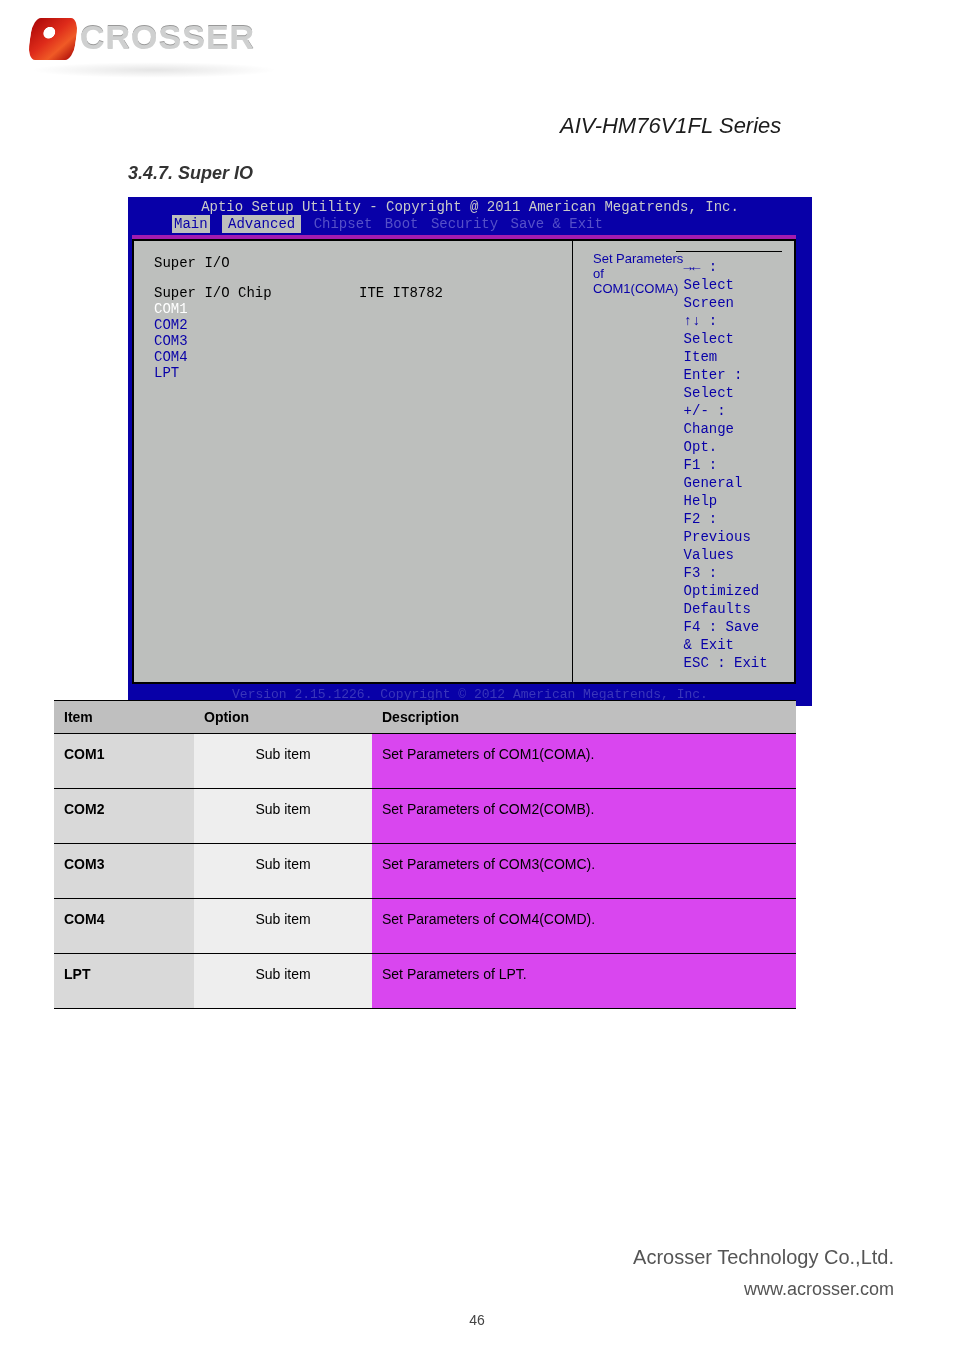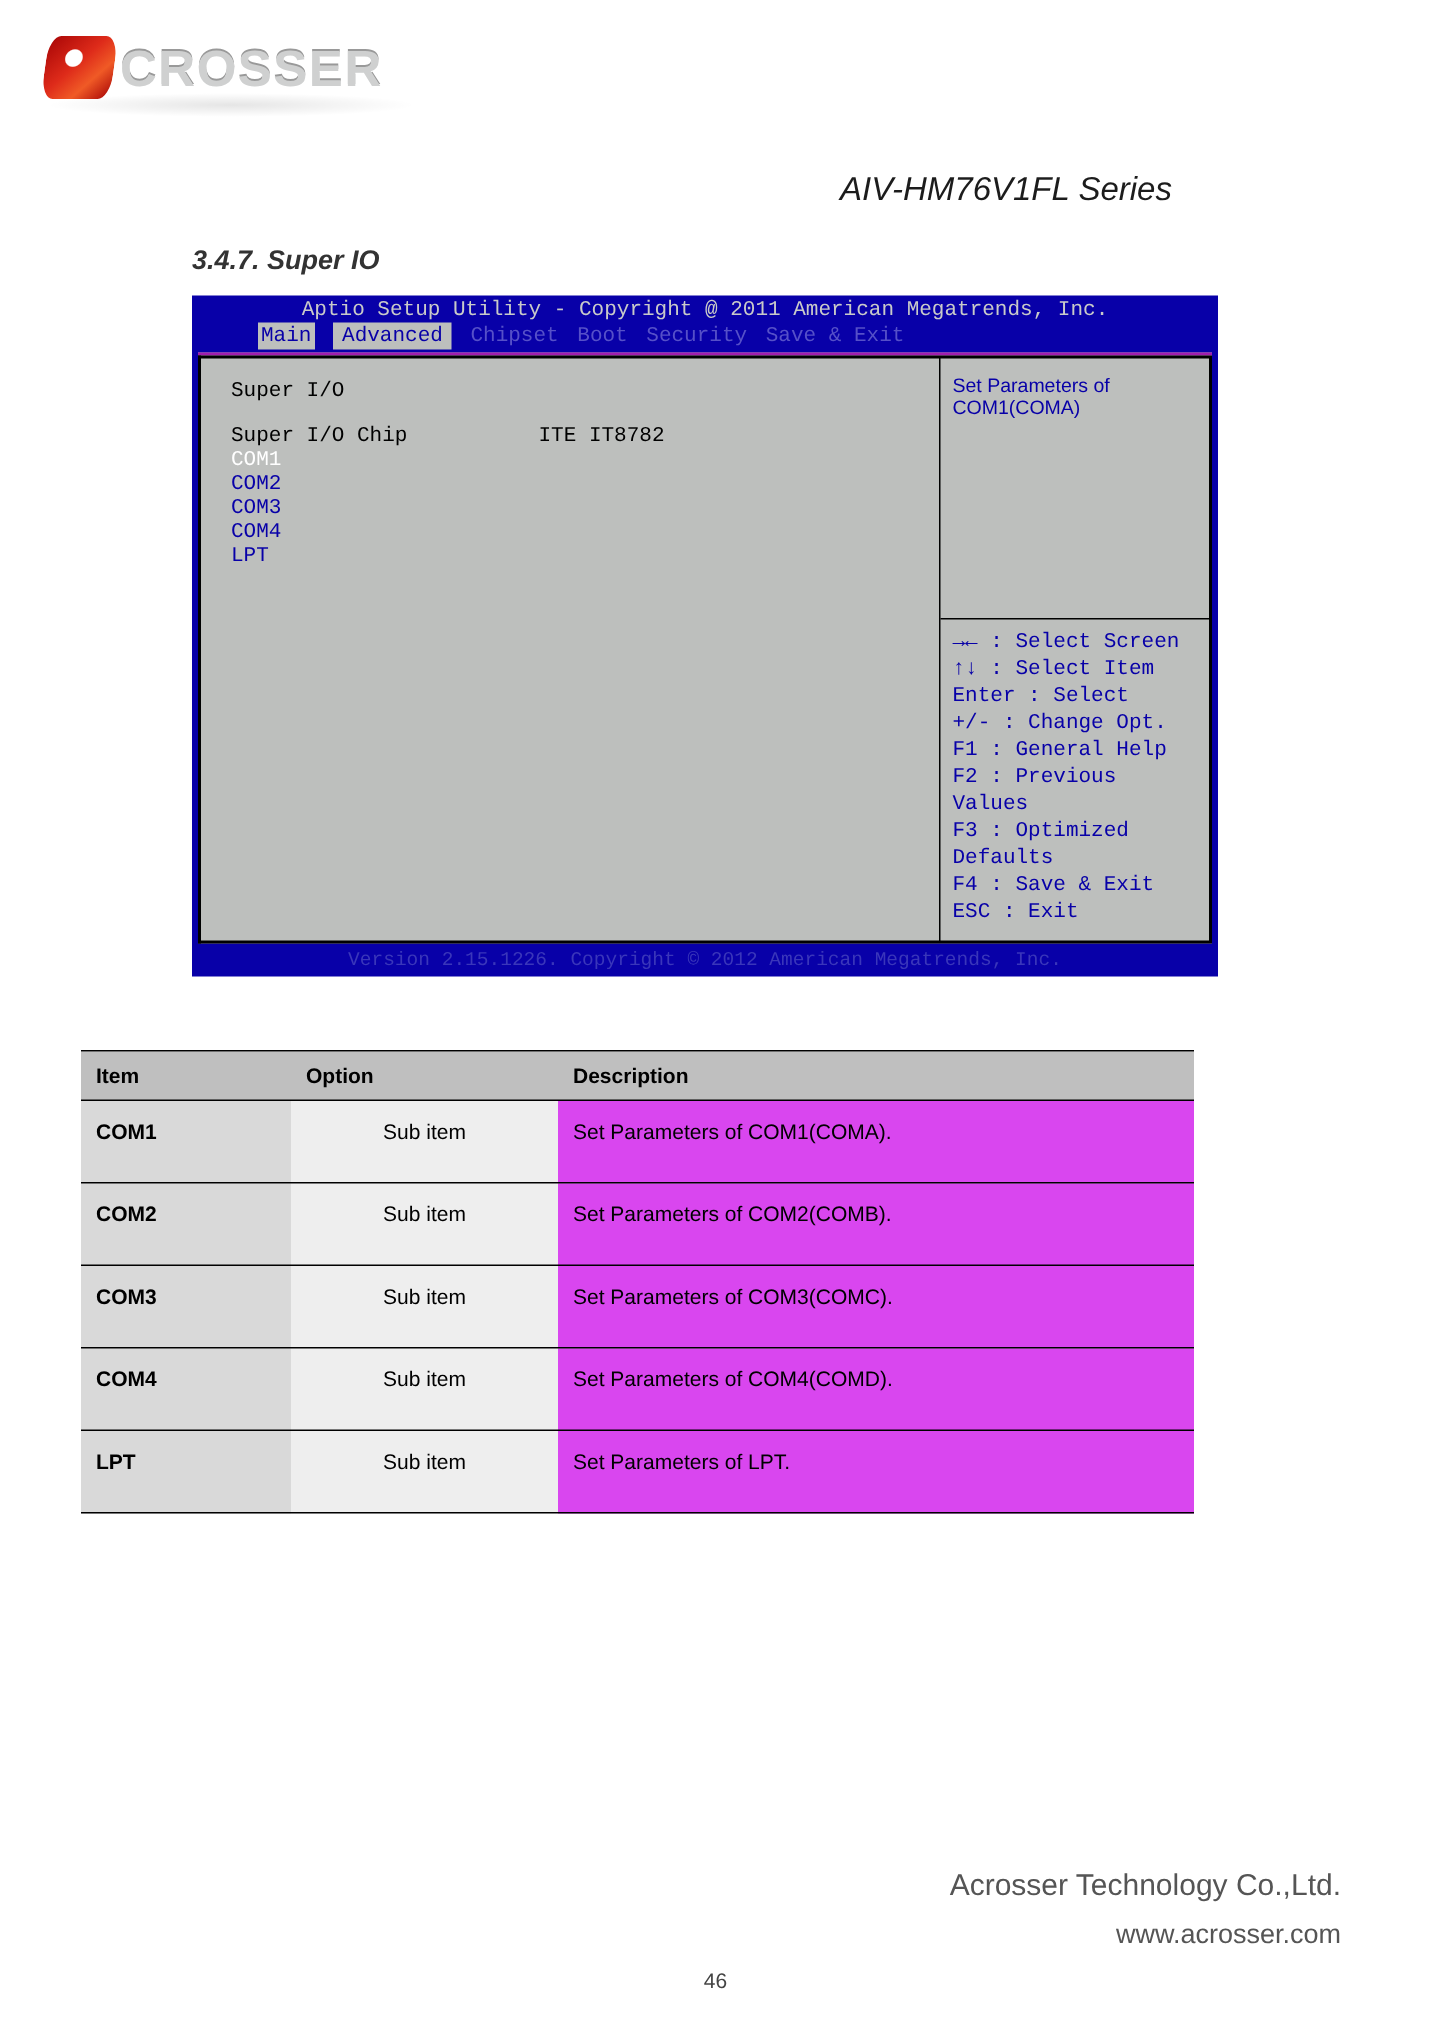--- a/index.html
+++ b/index.html
@@ -17,21 +17,21 @@
   }
 
   
   .header-logo {
     position: absolute;
     left: 30px;
     top: 18px;
     width: 248px;
     height: 48px;
     display: flex;
-    align-items: flex-end;
+    align-items: flex-start;
   }
   .logo-a {
     width: 46px; height: 42px;
     background:
       radial-gradient(circle at 40% 35%, #ffffff 0 14%, transparent 16%),
       linear-gradient(135deg,#a80506 0%,#de2b1a 45%,#f05a26 70%,#a80506 100%);
     border-radius: 8px / 16px;
     position: relative;
     transform: skewX(-8deg);
   }
@@ -84,46 +84,46 @@
     font-size: 14px;
   }
   .bios-menu span { margin-right: 4px; }
   .menu-main { color: #0800a8; background: #bdbfbd; padding: 1px 2px; }
   .menu-active { color: #0800a8; background: #bdbfbd; padding: 1px 6px; }
   .bios-menu .dim { color: #5650c8; }
 
   .bios-body {
     display: flex;
     background: #bdbfbd;
-    border-top: 2px solid #a21caf;
-    margin: 0 4px 1px 4px;
+    border-top: 4px solid #a21caf;
+    margin: 0 16px 1px 4px;
     min-height: 394px;
   }
   .bios-left {
     flex: 1 1 auto;
     padding: 14px 10px 10px 20px;
     border: 2px solid #000;
     border-right: none;
     color: #000;
   }
   .bios-left .hdr { color: #0800a8; font-weight: normal; margin-bottom: 14px; }
   .bios-left .row { display: flex; }
   .bios-left .row .lbl { width: 205px; }
   .bios-left .sel { color: #ffffff; }
   .bios-left .link { color: #0800a8; }
   .bios-right {
-    width: 182px;
+    width: 224px;
     border: 2px solid #000;
     border-left: 1px solid #000;
-    padding: 10px 8px;
+    padding: 10px 20px;
     color: #0800a8;
     font-family: Arial, sans-serif;
     font-size: 13px;
     display: flex;
-    flex-direction: column;
+    flex-direction: row;
   }
   .bios-help {
     flex: 1 1 auto;
   }
   .bios-keys {
     font-family: "Courier New", monospace;
     font-size: 14px;
     line-height: 18px;
     color: #0800a8;
     border-top: 1px solid #000;

